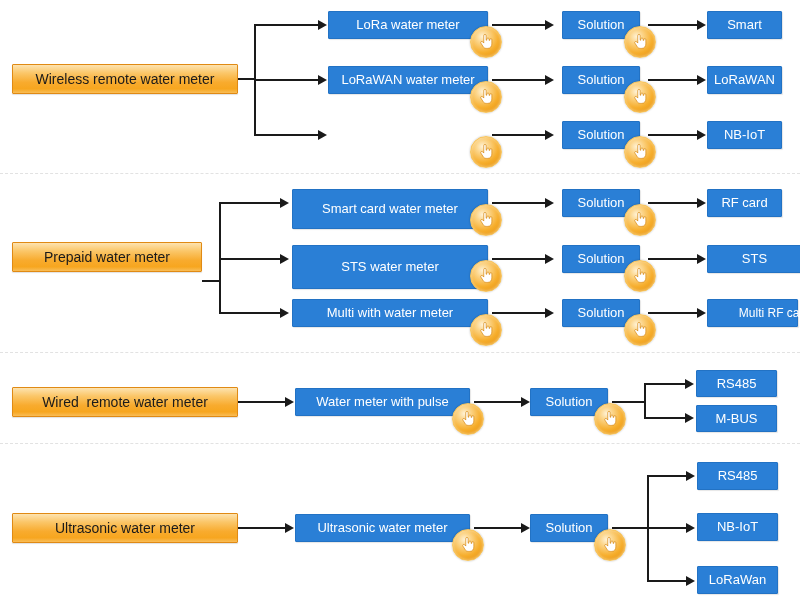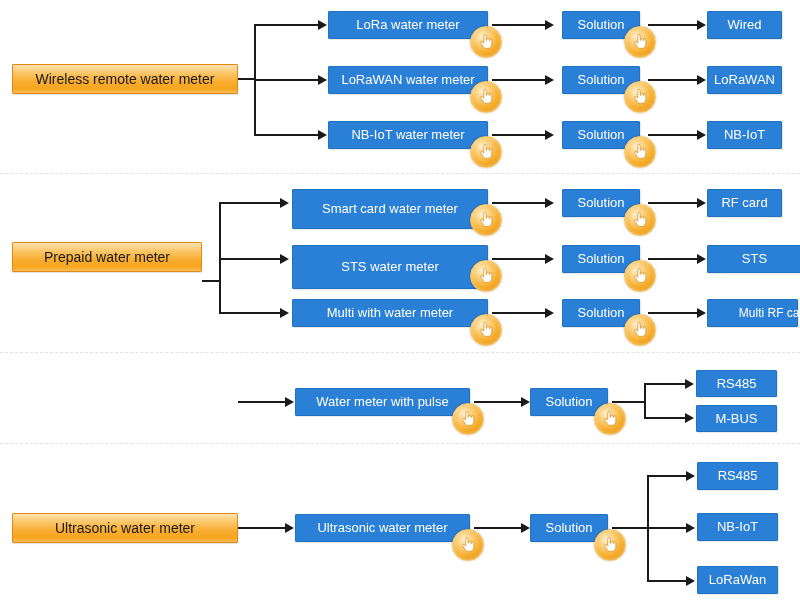--- a/index.html
+++ b/index.html
@@ -136,21 +136,21 @@
 
   <div class="node blue" style="left:562px; top:11px; width:78px; height:28px;">Solution</div>
   <div class="click-badge" style="left:624px; top:26px;">
     <svg width="18" height="18" viewBox="0 0 24 24" aria-hidden="true">
       <path d="M9 3.5a1.6 1.6 0 0 1 3.2 0v6.1h.9V8.2a1.5 1.5 0 0 1 3 0v1.6h.9V9a1.4 1.4 0 0 1 2.8 0v5.6c0 3.3-2.1 5.9-5.3 5.9h-2.2c-2.1 0-3.3-1-4.3-2.6L5.3 13.6a1.5 1.5 0 0 1 2.4-1.8L9 13.4z" fill="#ffffff" stroke="#d58206" stroke-width="0.9" stroke-linejoin="round"></path>
     </svg>
   </div>
   <div class="ln h" style="left:648px; top:24px; width:50px;"></div>
   <div class="arrowhead" style="left:697px; top:20px;"></div>
 
-  <div class="node blue" style="left:707px; top:11px; width:75px; height:28px;">Wired</div>
+  <div class="node blue" style="left:707px; top:11px; width:75px; height:28px;">Smart</div>
 
   <div class="node blue" style="left:328px; top:66px; width:160px; height:28px;">LoRaWAN water meter</div>
   <div class="click-badge" style="left:470px; top:81px;">
     <svg width="18" height="18" viewBox="0 0 24 24" aria-hidden="true">
       <path d="M9 3.5a1.6 1.6 0 0 1 3.2 0v6.1h.9V8.2a1.5 1.5 0 0 1 3 0v1.6h.9V9a1.4 1.4 0 0 1 2.8 0v5.6c0 3.3-2.1 5.9-5.3 5.9h-2.2c-2.1 0-3.3-1-4.3-2.6L5.3 13.6a1.5 1.5 0 0 1 2.4-1.8L9 13.4z" fill="#ffffff" stroke="#d58206" stroke-width="0.9" stroke-linejoin="round"></path>
     </svg>
   </div>
   <div class="ln h" style="left:492px; top:79px; width:54px;"></div>
   <div class="arrowhead" style="left:545px; top:75px;"></div>
 
@@ -158,21 +158,20 @@
   <div class="click-badge" style="left:624px; top:81px;">
     <svg width="18" height="18" viewBox="0 0 24 24" aria-hidden="true">
       <path d="M9 3.5a1.6 1.6 0 0 1 3.2 0v6.1h.9V8.2a1.5 1.5 0 0 1 3 0v1.6h.9V9a1.4 1.4 0 0 1 2.8 0v5.6c0 3.3-2.1 5.9-5.3 5.9h-2.2c-2.1 0-3.3-1-4.3-2.6L5.3 13.6a1.5 1.5 0 0 1 2.4-1.8L9 13.4z" fill="#ffffff" stroke="#d58206" stroke-width="0.9" stroke-linejoin="round"></path>
     </svg>
   </div>
   <div class="ln h" style="left:648px; top:79px; width:50px;"></div>
   <div class="arrowhead" style="left:697px; top:75px;"></div>
 
   <div class="node blue" style="left:707px; top:66px; width:75px; height:28px;">LoRaWAN</div>
 
-  <div class="node blue" style="left:328px; top:121px; width:160px; height:28px;">NB-IoT water meter</div>
   <div class="click-badge" style="left:470px; top:136px;">
     <svg width="18" height="18" viewBox="0 0 24 24" aria-hidden="true">
       <path d="M9 3.5a1.6 1.6 0 0 1 3.2 0v6.1h.9V8.2a1.5 1.5 0 0 1 3 0v1.6h.9V9a1.4 1.4 0 0 1 2.8 0v5.6c0 3.3-2.1 5.9-5.3 5.9h-2.2c-2.1 0-3.3-1-4.3-2.6L5.3 13.6a1.5 1.5 0 0 1 2.4-1.8L9 13.4z" fill="#ffffff" stroke="#d58206" stroke-width="0.9" stroke-linejoin="round"></path>
     </svg>
   </div>
   <div class="ln h" style="left:492px; top:134px; width:54px;"></div>
   <div class="arrowhead" style="left:545px; top:130px;"></div>
 
   <div class="node blue" style="left:562px; top:121px; width:78px; height:28px;">Solution</div>
   <div class="click-badge" style="left:624px; top:136px;">
@@ -252,20 +251,21 @@
   <div class="click-badge" style="left:624px; top:314px;">
     <svg width="18" height="18" viewBox="0 0 24 24" aria-hidden="true">
       <path d="M9 3.5a1.6 1.6 0 0 1 3.2 0v6.1h.9V8.2a1.5 1.5 0 0 1 3 0v1.6h.9V9a1.4 1.4 0 0 1 2.8 0v5.6c0 3.3-2.1 5.9-5.3 5.9h-2.2c-2.1 0-3.3-1-4.3-2.6L5.3 13.6a1.5 1.5 0 0 1 2.4-1.8L9 13.4z" fill="#ffffff" stroke="#d58206" stroke-width="0.9" stroke-linejoin="round"></path>
     </svg>
   </div>
   <div class="ln h" style="left:648px; top:312px; width:50px;"></div>
   <div class="arrowhead" style="left:697px; top:308px;"></div>
 
   <div class="node blue sm" style="left:707px; top:299px; width:91px; height:28px;">Multi RF card</div>
 
+  <div class="node cat" style="left:12px; top:387px; width:226px; height:30px;">Wired  remote water meter</div>
 
   <div class="ln h" style="left:238px; top:401px; width:48px;"></div>
   <div class="arrowhead" style="left:285px; top:397px;"></div>
 
   <div class="node blue" style="left:295px; top:388px; width:175px; height:28px;">Water meter with pulse</div>
   <div class="click-badge" style="left:452px; top:403px;">
     <svg width="18" height="18" viewBox="0 0 24 24" aria-hidden="true">
       <path d="M9 3.5a1.6 1.6 0 0 1 3.2 0v6.1h.9V8.2a1.5 1.5 0 0 1 3 0v1.6h.9V9a1.4 1.4 0 0 1 2.8 0v5.6c0 3.3-2.1 5.9-5.3 5.9h-2.2c-2.1 0-3.3-1-4.3-2.6L5.3 13.6a1.5 1.5 0 0 1 2.4-1.8L9 13.4z" fill="#ffffff" stroke="#d58206" stroke-width="0.9" stroke-linejoin="round"></path>
     </svg>
   </div>

